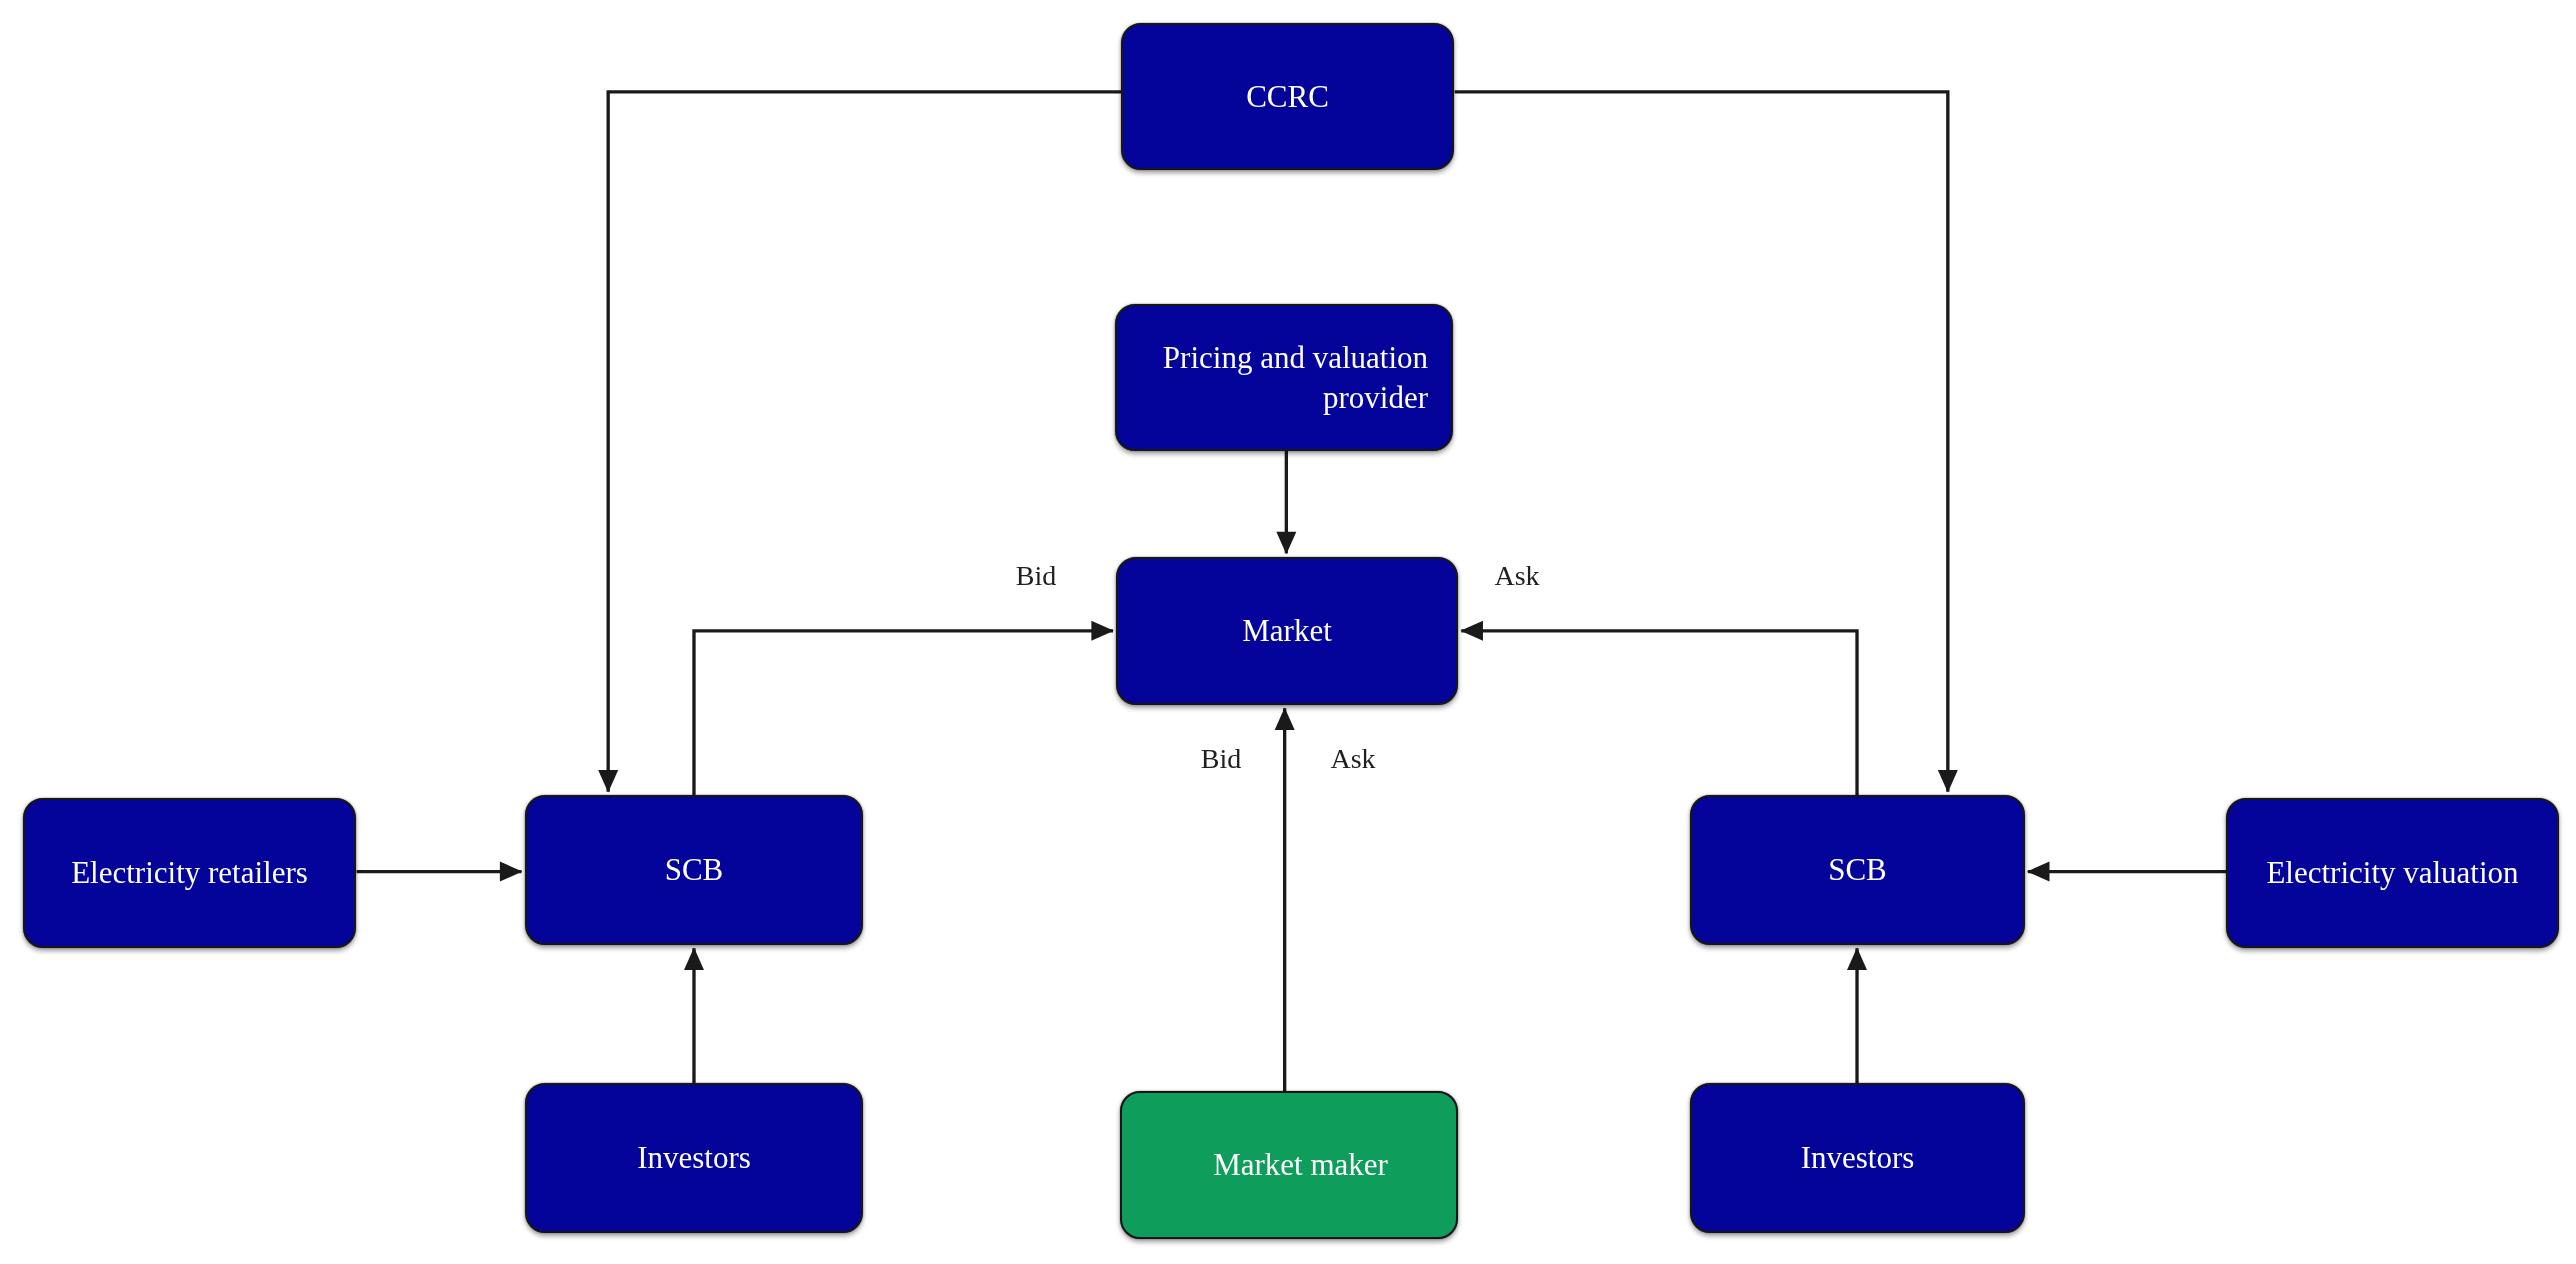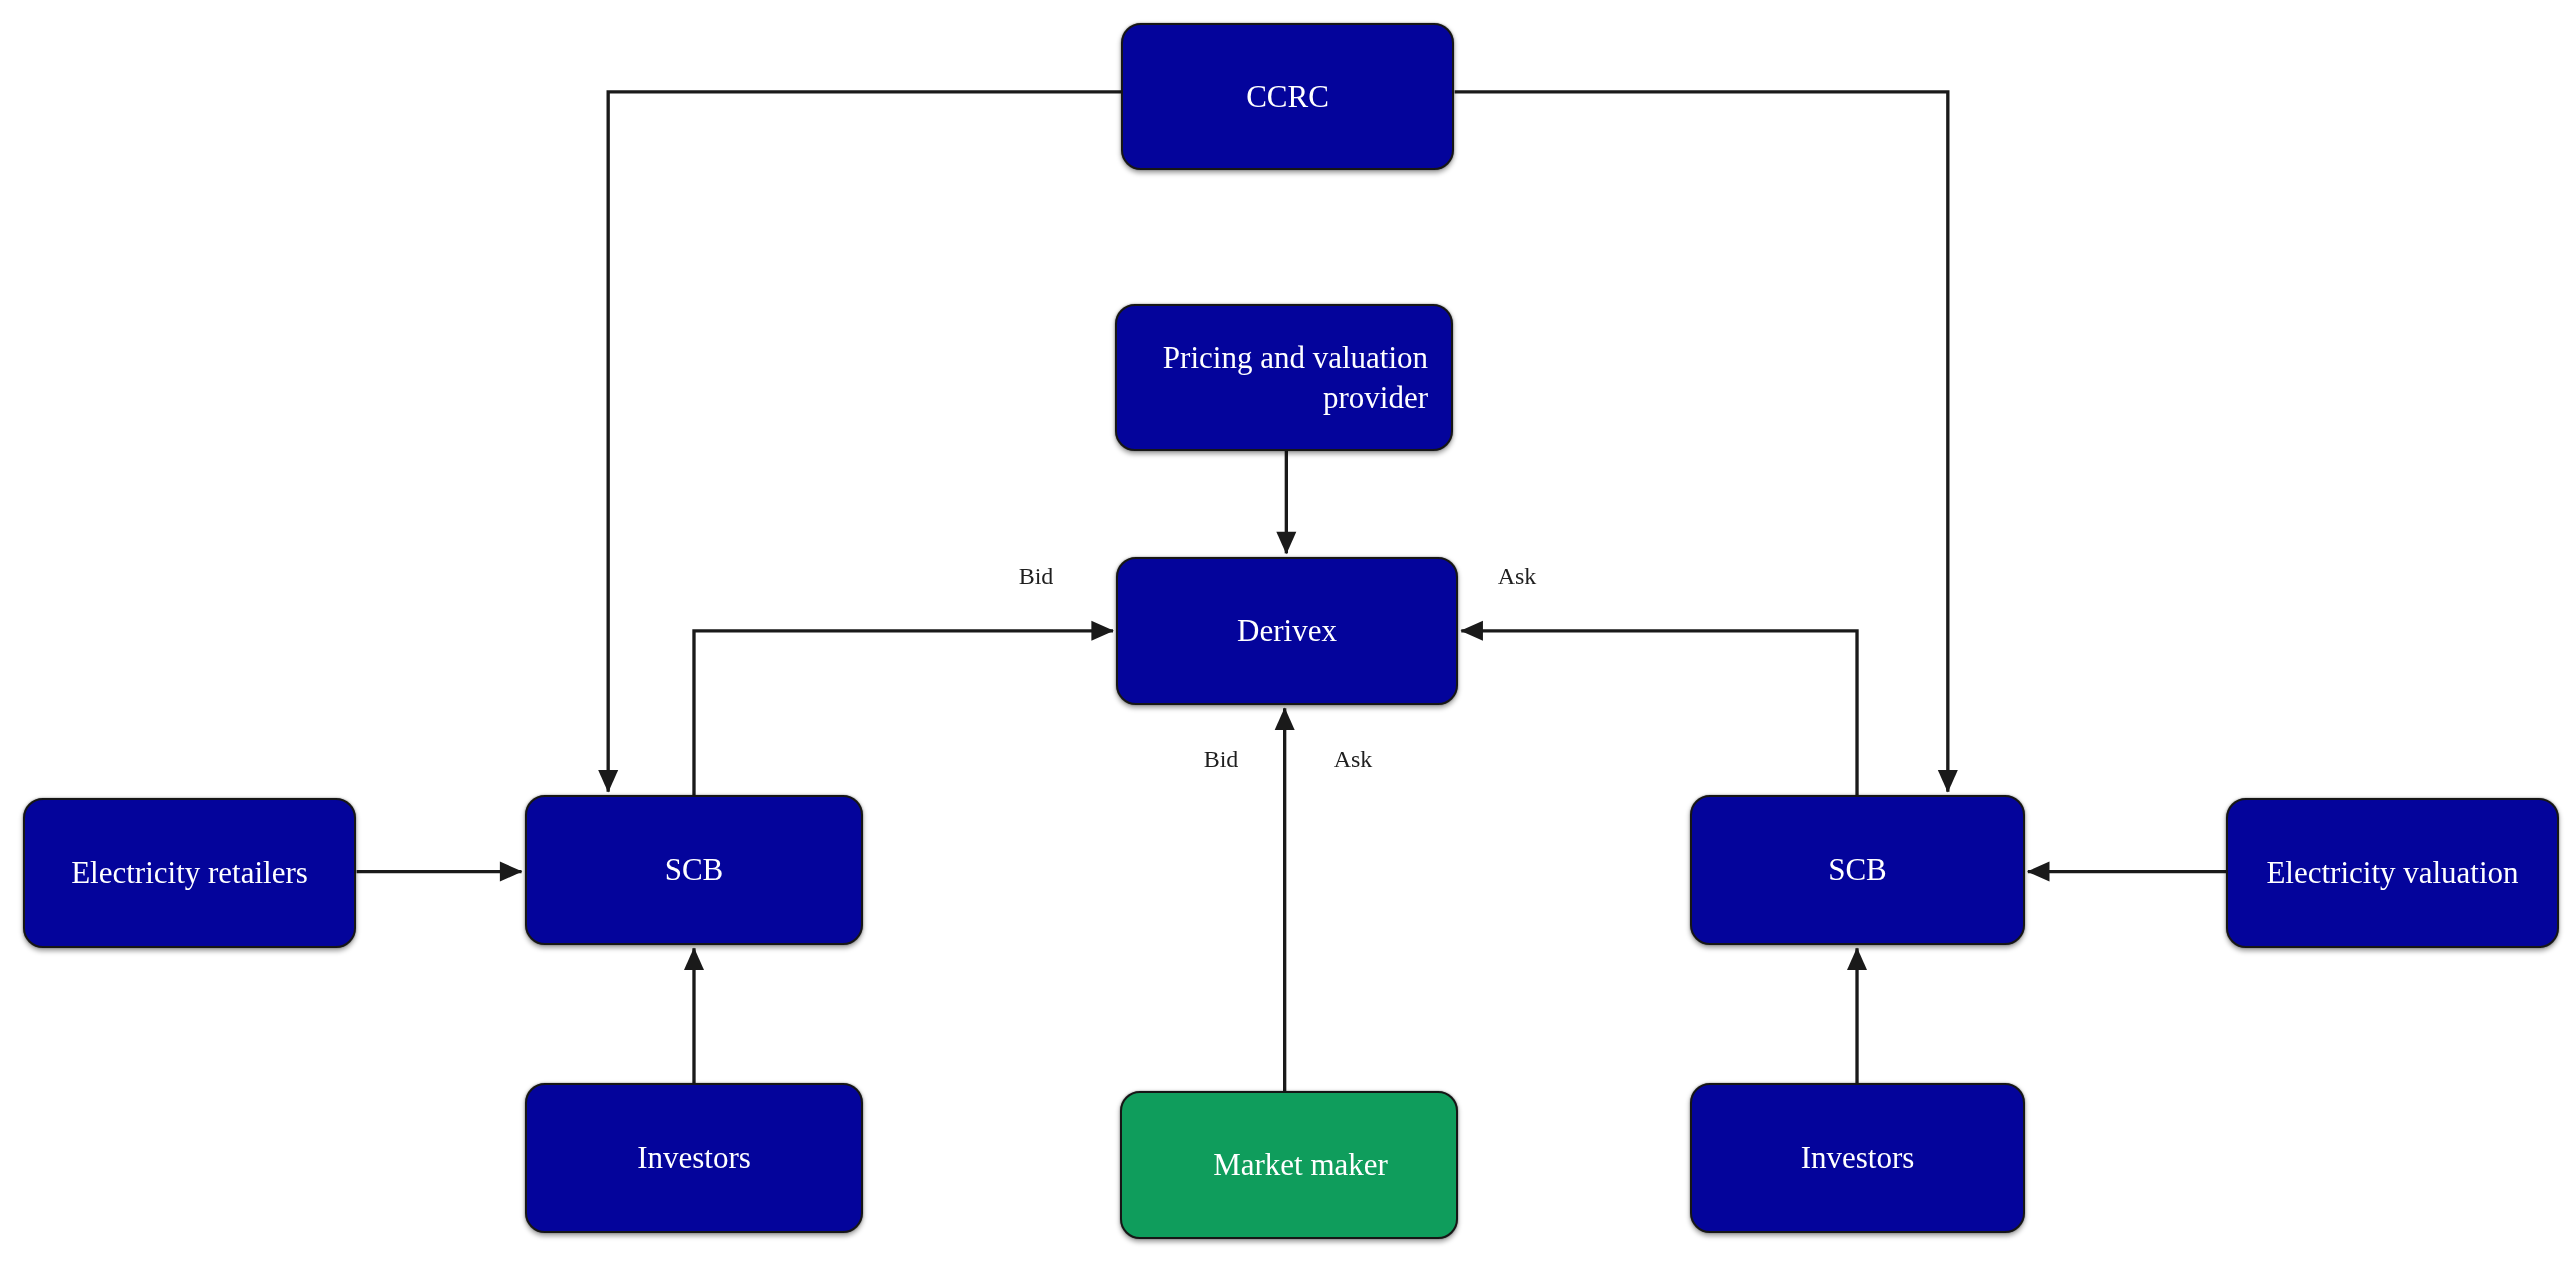--- a/index.html
+++ b/index.html
@@ -31,21 +31,21 @@
     text-align:right;
     font-size:31px;line-height:1.28;
     padding:8.3px 23px;
     box-shadow:0 2.5px 5px rgba(0,0,0,0.38), 0 0 1.7px rgba(0,0,0,0.45);
   }
   .node.green{background:var(--node-green);}
   .edge-label{
     position:absolute;
     transform:translate(-50%,-50%);
     color:var(--edge-label-text);
-    font-size:24px;
+    font-size:28px;
     white-space:nowrap;
   }
   
   #n-ccrc            {left:1121px;top:23px;  width:333px;height:147px;}
   #n-pricing         {left:1115px;top:304px; width:338px;height:147px;}
   #n-derivex         {left:1116px;top:557px; width:342px;height:148px;}
   #n-market-maker    {left:1120px;top:1091px;width:338px;height:148px;padding-left:46px;}
   #n-scb-left        {left:525px; top:795px; width:338px;height:150px;}
   #n-retailers       {left:23px;  top:798px; width:333px;height:150px;}
   #n-investors-left  {left:525px; top:1083px;width:338px;height:150px;}
@@ -85,21 +85,21 @@
 
   <div class="node" id="n-ccrc">
     <span>CCRC</span>
   </div>
 
   <div class="node" id="n-pricing">
     <span>Pricing and valuation provider</span>
   </div>
 
   <div class="node" id="n-derivex">
-    <span>Derivex</span>
+    <span>Market</span>
   </div>
 
   <div class="node green" id="n-market-maker">
     <span>Market maker</span>
   </div>
 
   <div class="node" id="n-scb-left">
     <span>SCB</span>
   </div>
 

